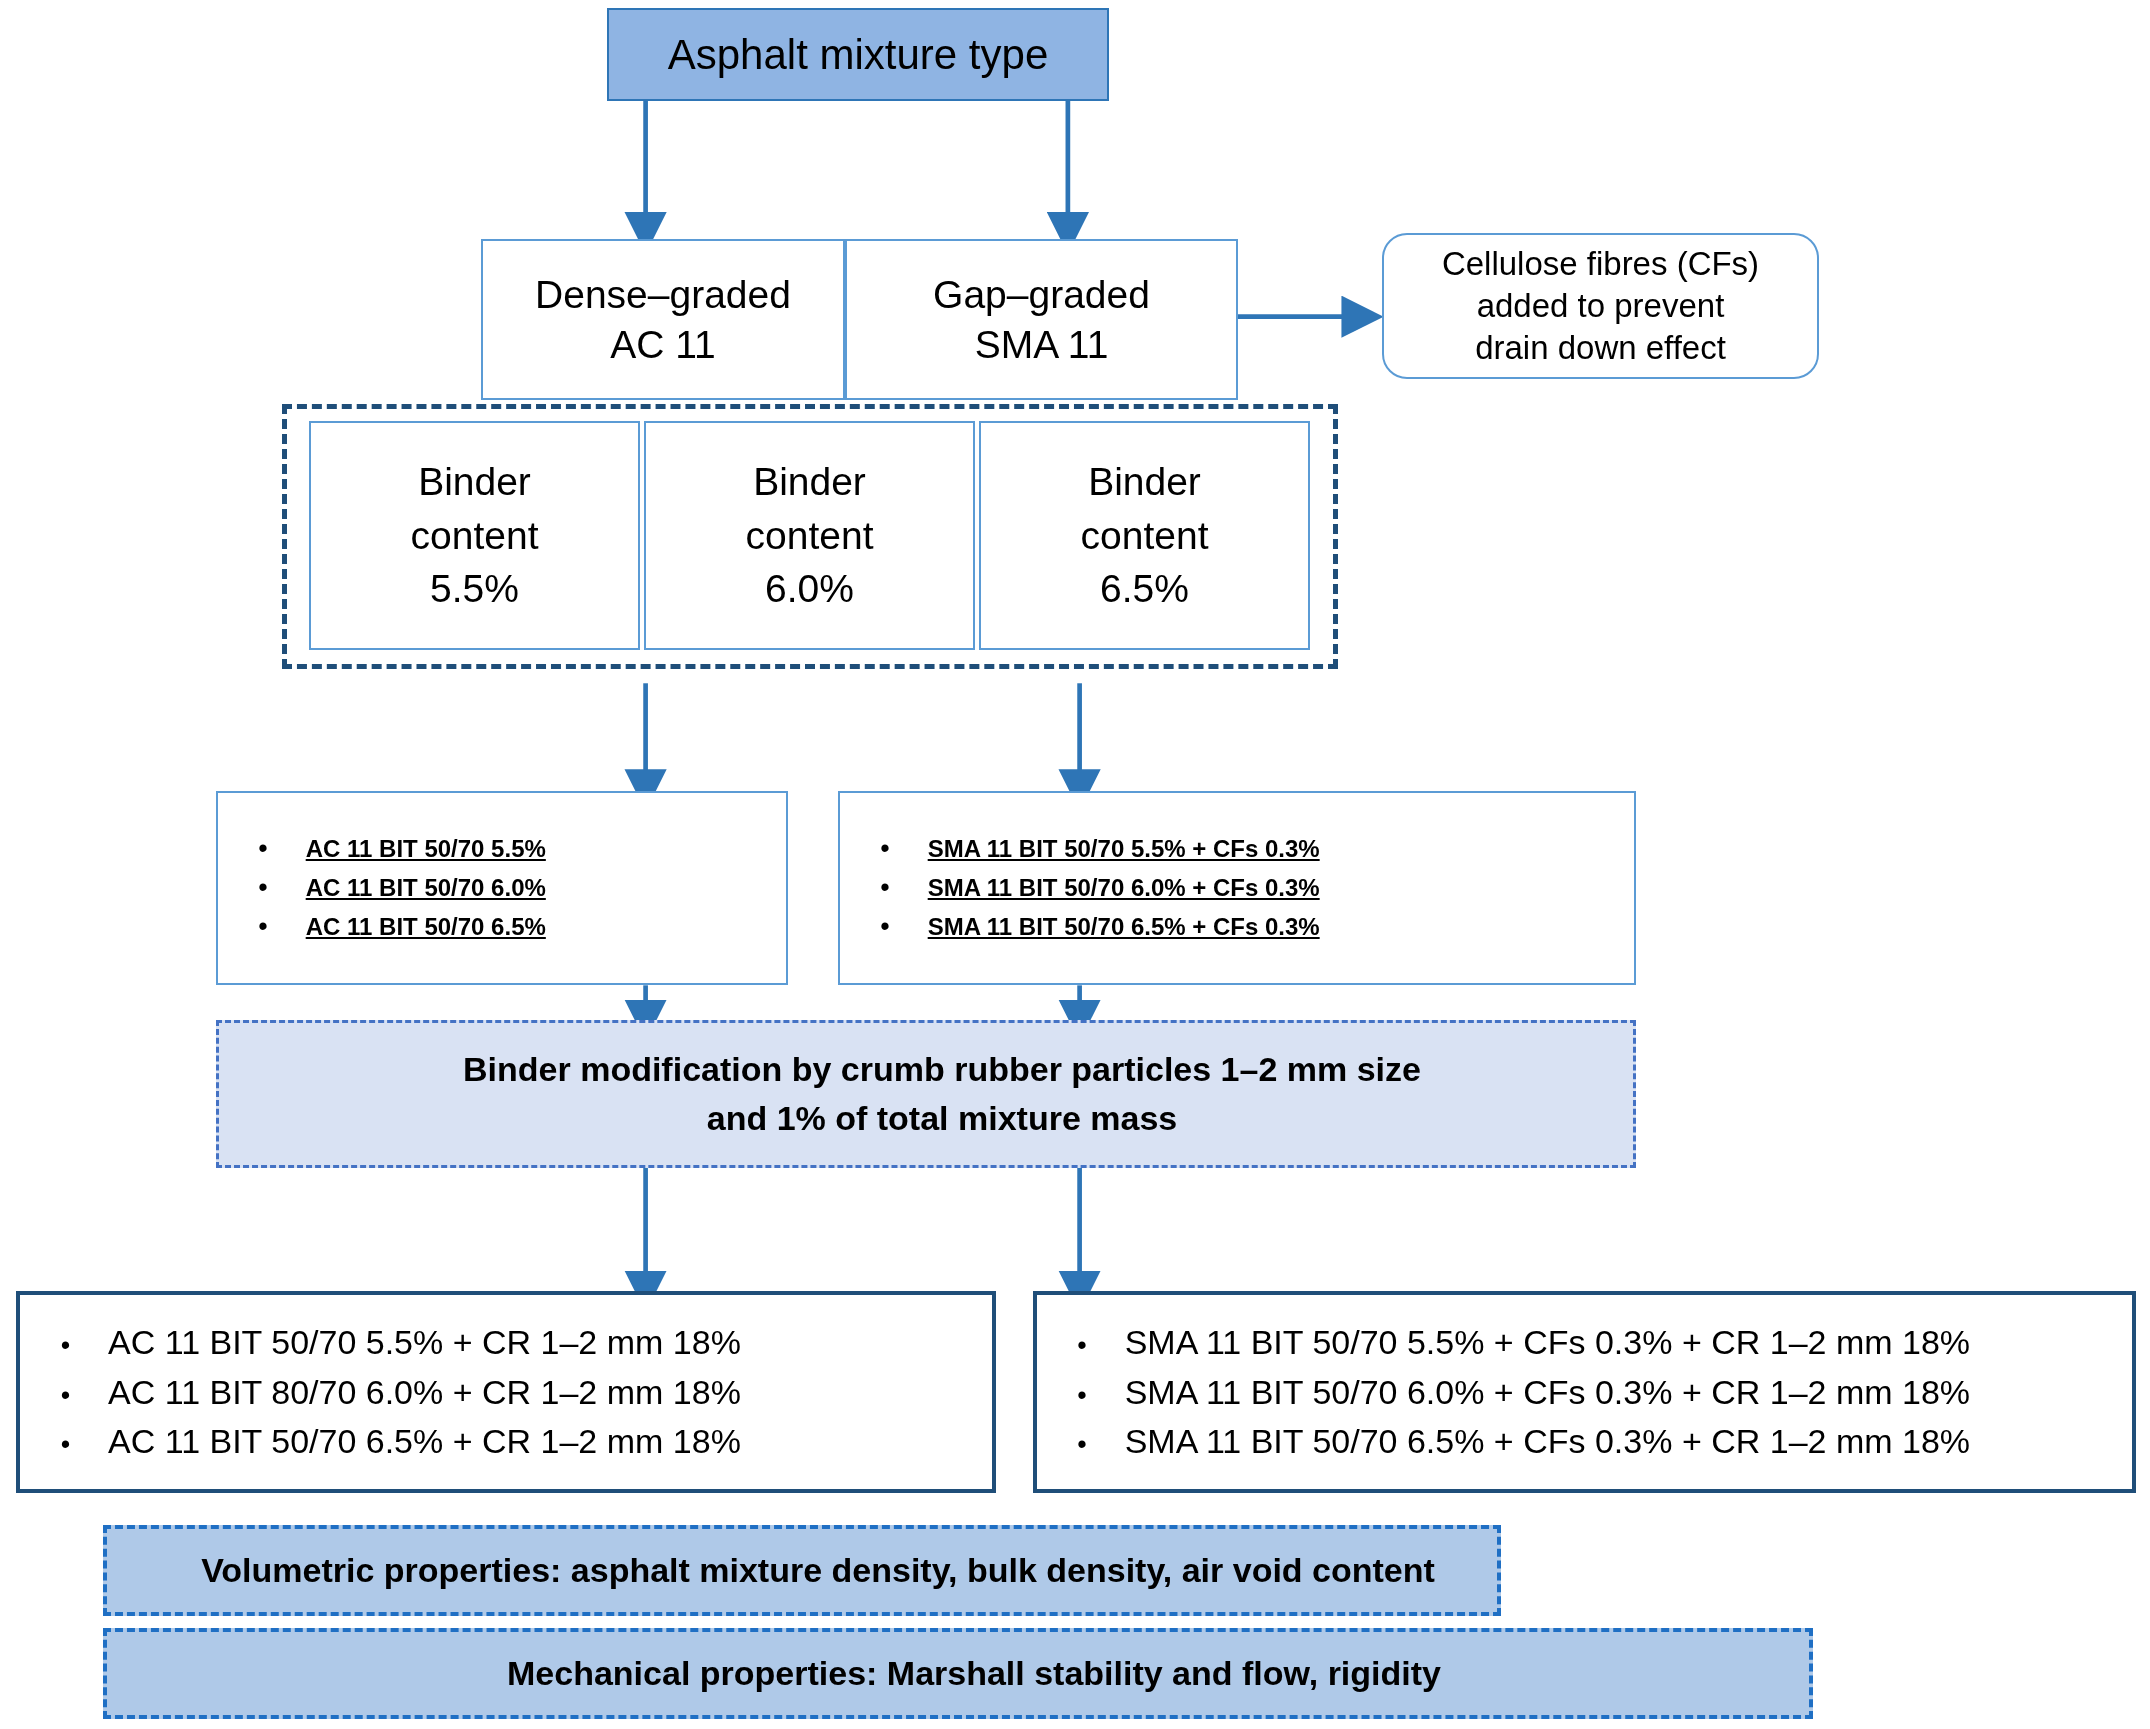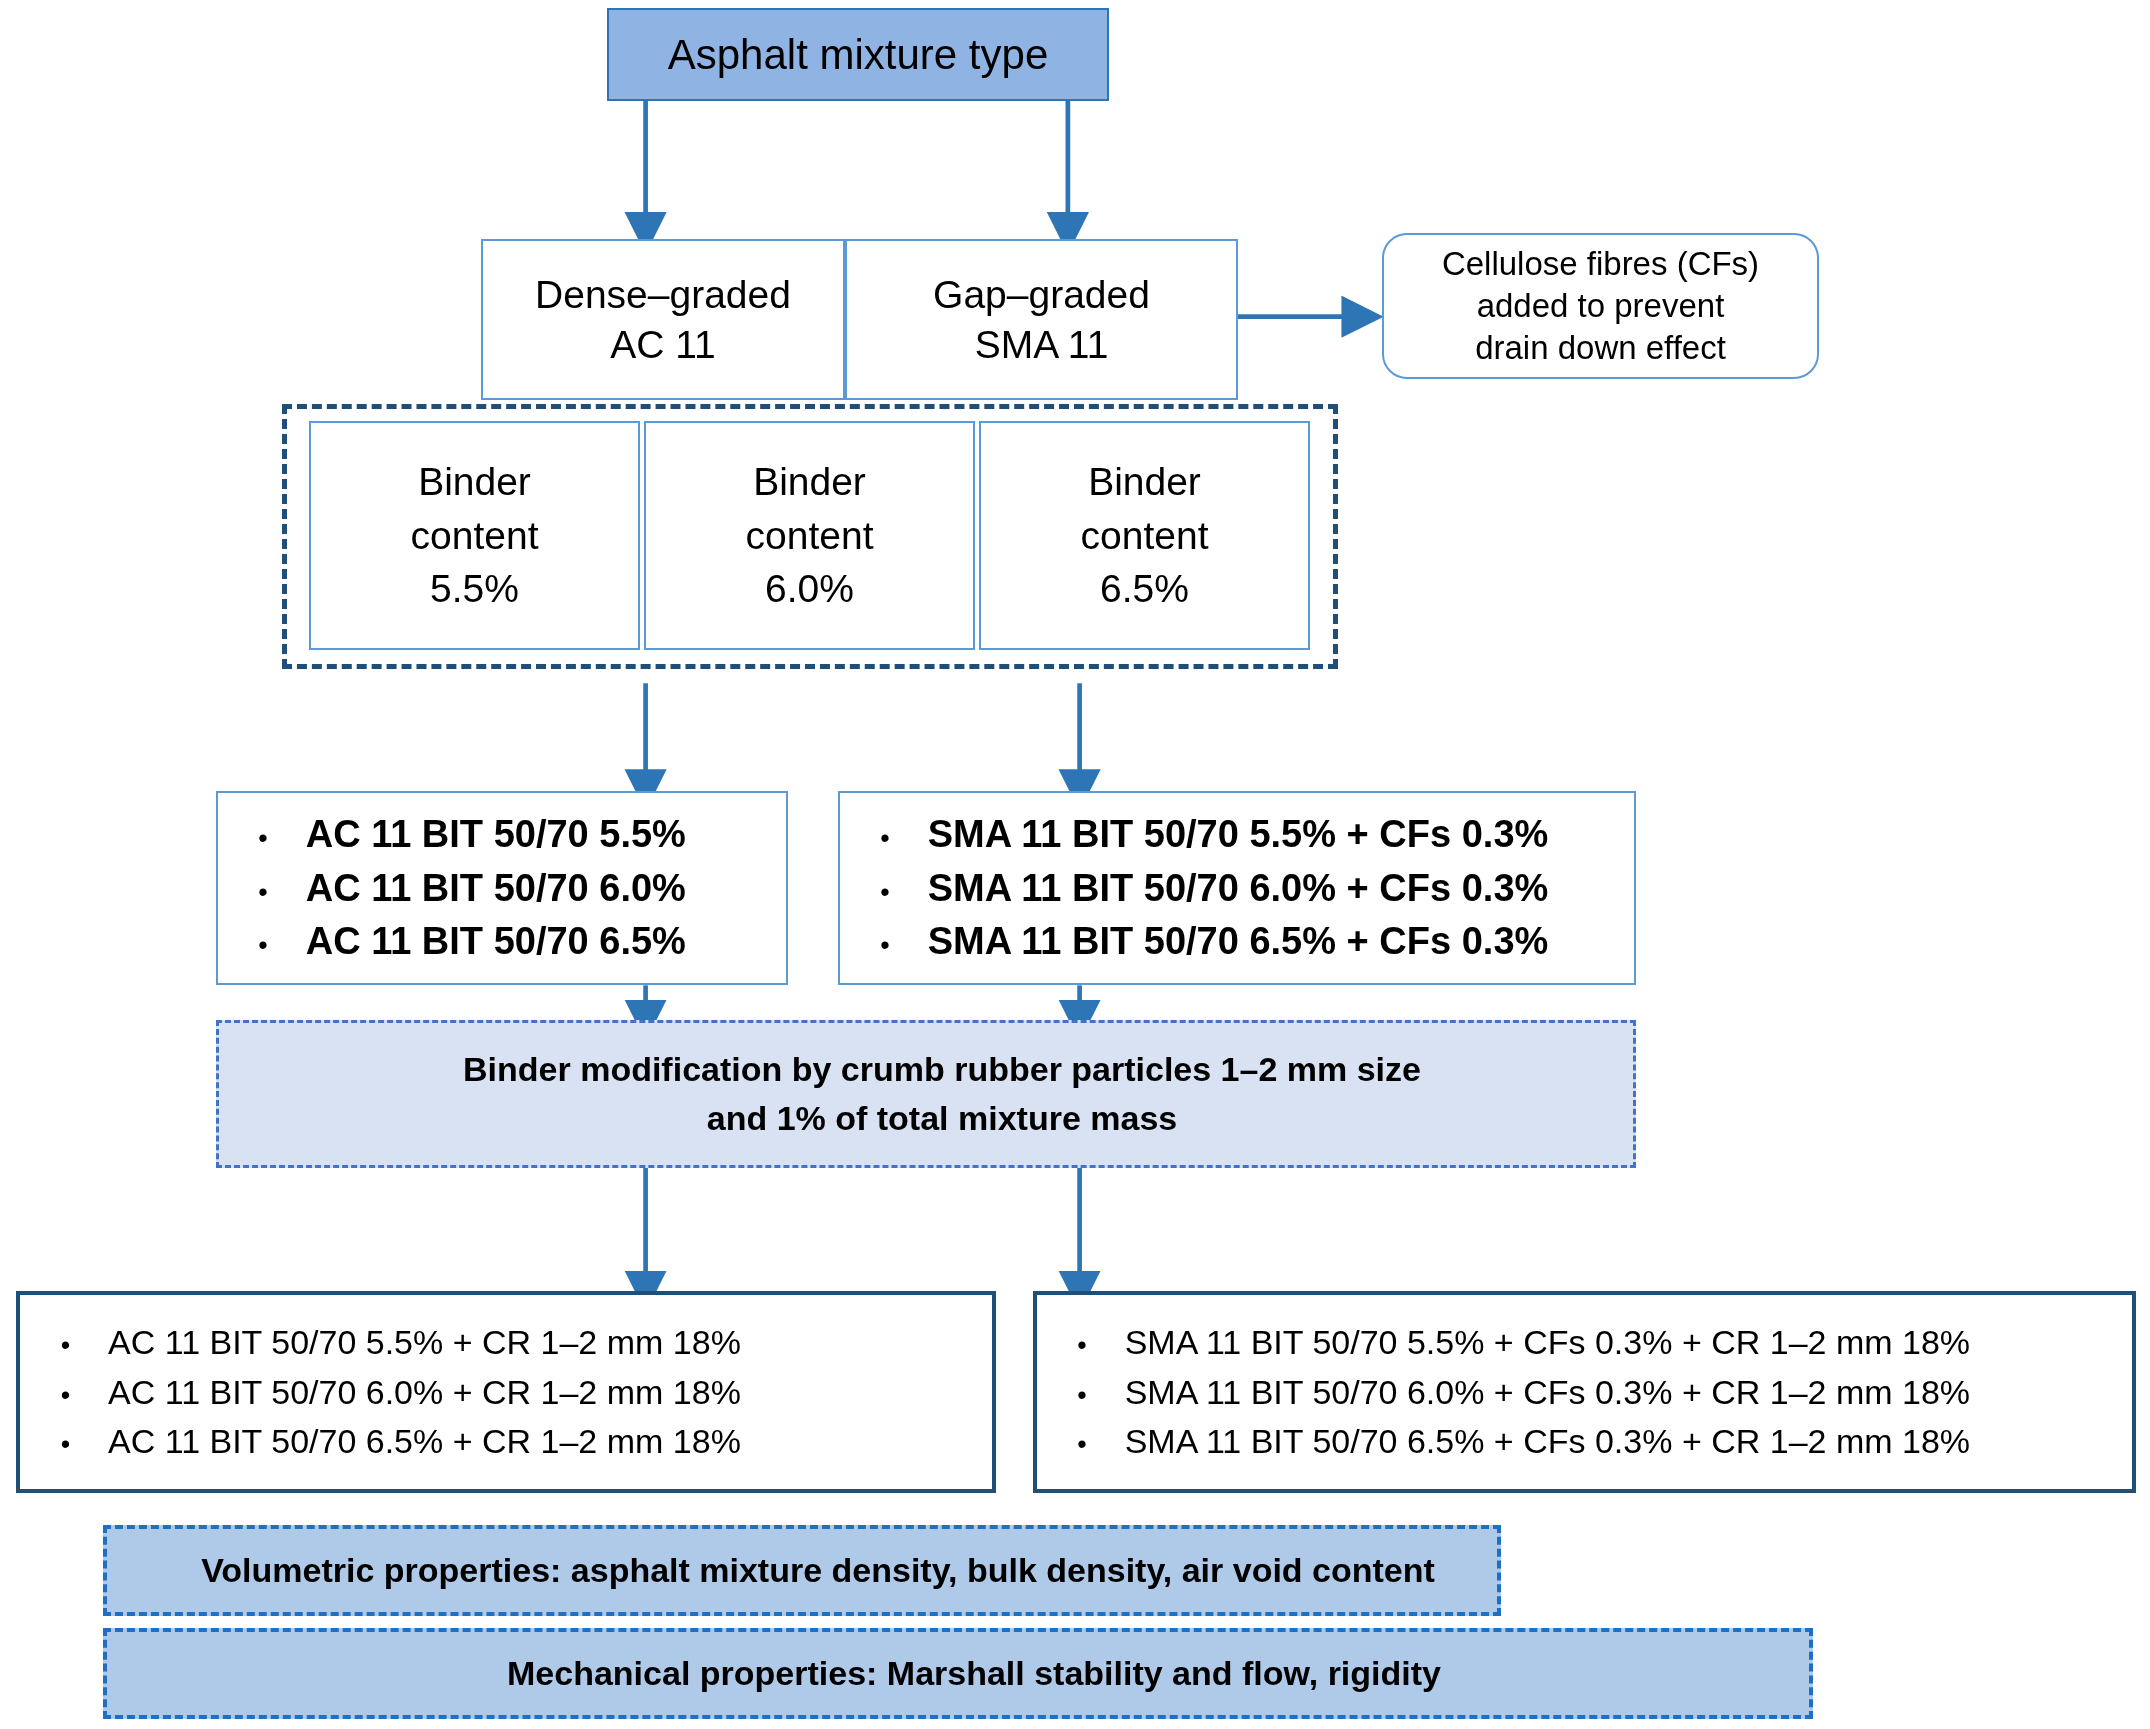--- a/index.html
+++ b/index.html
@@ -87,21 +87,21 @@
     min-width: 38px;
     text-align: right;
     font-size: 27px;
     line-height: 1;
     color: #000;
   }
   .bullet-text {
     margin-left: 38px;
     color: #000;
   }
-  .bold-list .bullet-text { font-weight: bold; font-size: 38px; }
+  .bold-list .bullet-text { font-weight: bold; font-size: 24px; text-decoration: underline; }
   .reg-list .bullet-text  { font-weight: normal; font-size: 34px; }
 
   
   .banner {
     position: absolute;
     box-sizing: border-box;
     display: flex;
     flex-direction: column;
     align-items: center;
     justify-content: center;
@@ -238,21 +238,21 @@
     <span>and 1% of total mixture mass</span>
   </div>
 
   <div class="list-box dark reg-list" style="left:16.4px; top:1291px; width:980px; height:202px; padding-left:11.7px;">
     <div class="bullet-row">
       <span class="bullet-dot">•</span>
       <span class="bullet-text">AC 11 BIT 50/70 5.5% + CR 1–2 mm 18%</span>
     </div>
     <div class="bullet-row">
       <span class="bullet-dot">•</span>
-      <span class="bullet-text">AC 11 BIT 50/70 6.0% + CR 1–2 mm 18%</span>
+      <span class="bullet-text">AC 11 BIT 80/70 6.0% + CR 1–2 mm 18%</span>
     </div>
     <div class="bullet-row">
       <span class="bullet-dot">•</span>
       <span class="bullet-text">AC 11 BIT 50/70 6.5% + CR 1–2 mm 18%</span>
     </div>
   </div>
 
   <div class="list-box dark reg-list" style="left:1033px; top:1291px; width:1103px; height:202px; padding-left:11.7px;">
     <div class="bullet-row">
       <span class="bullet-dot">•</span>

